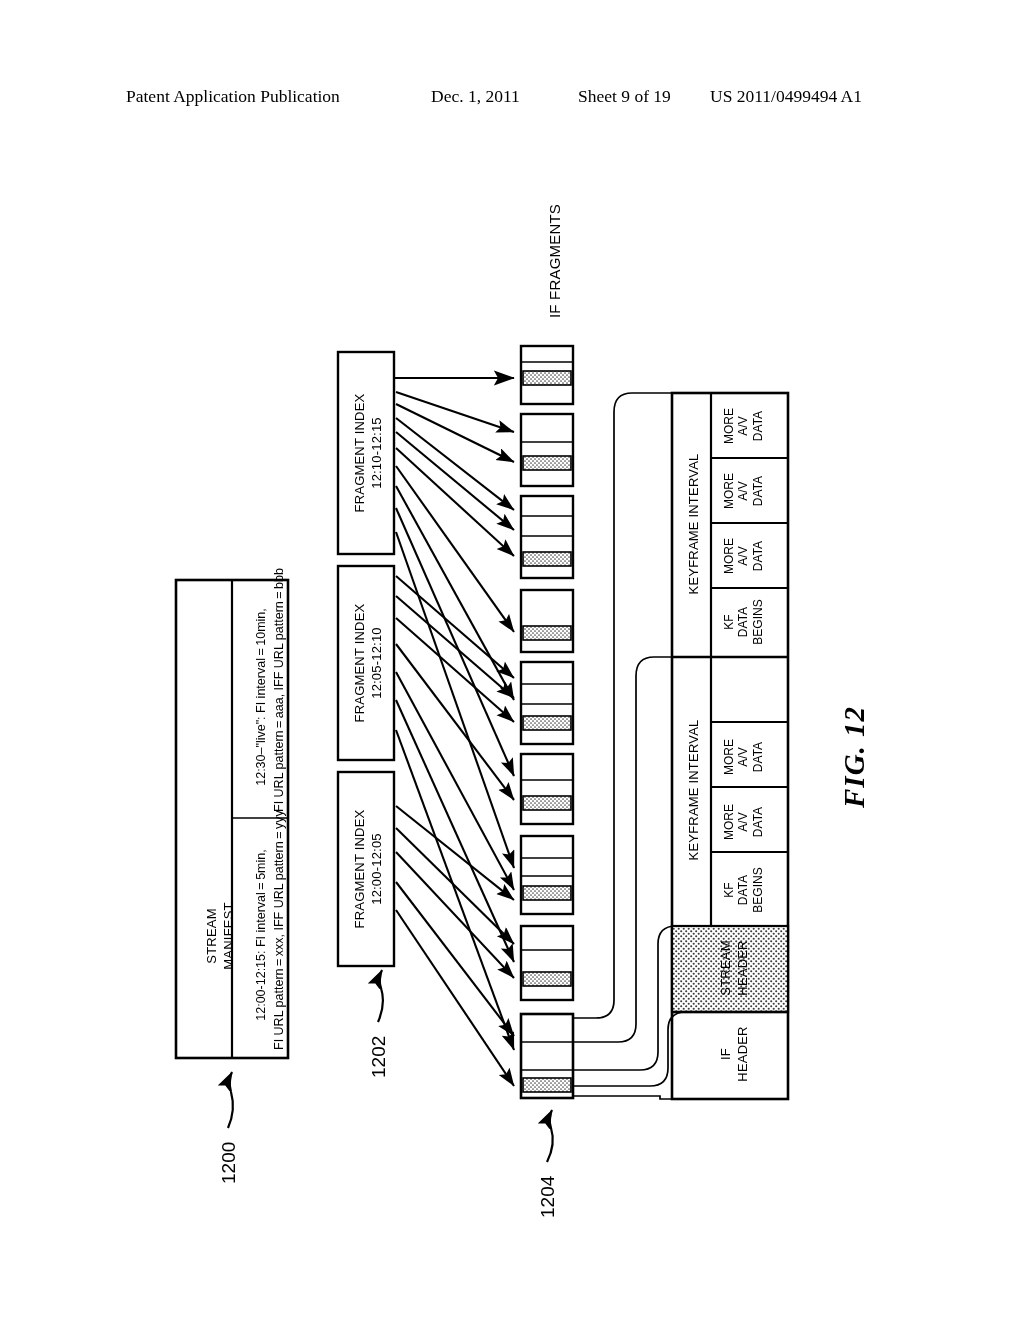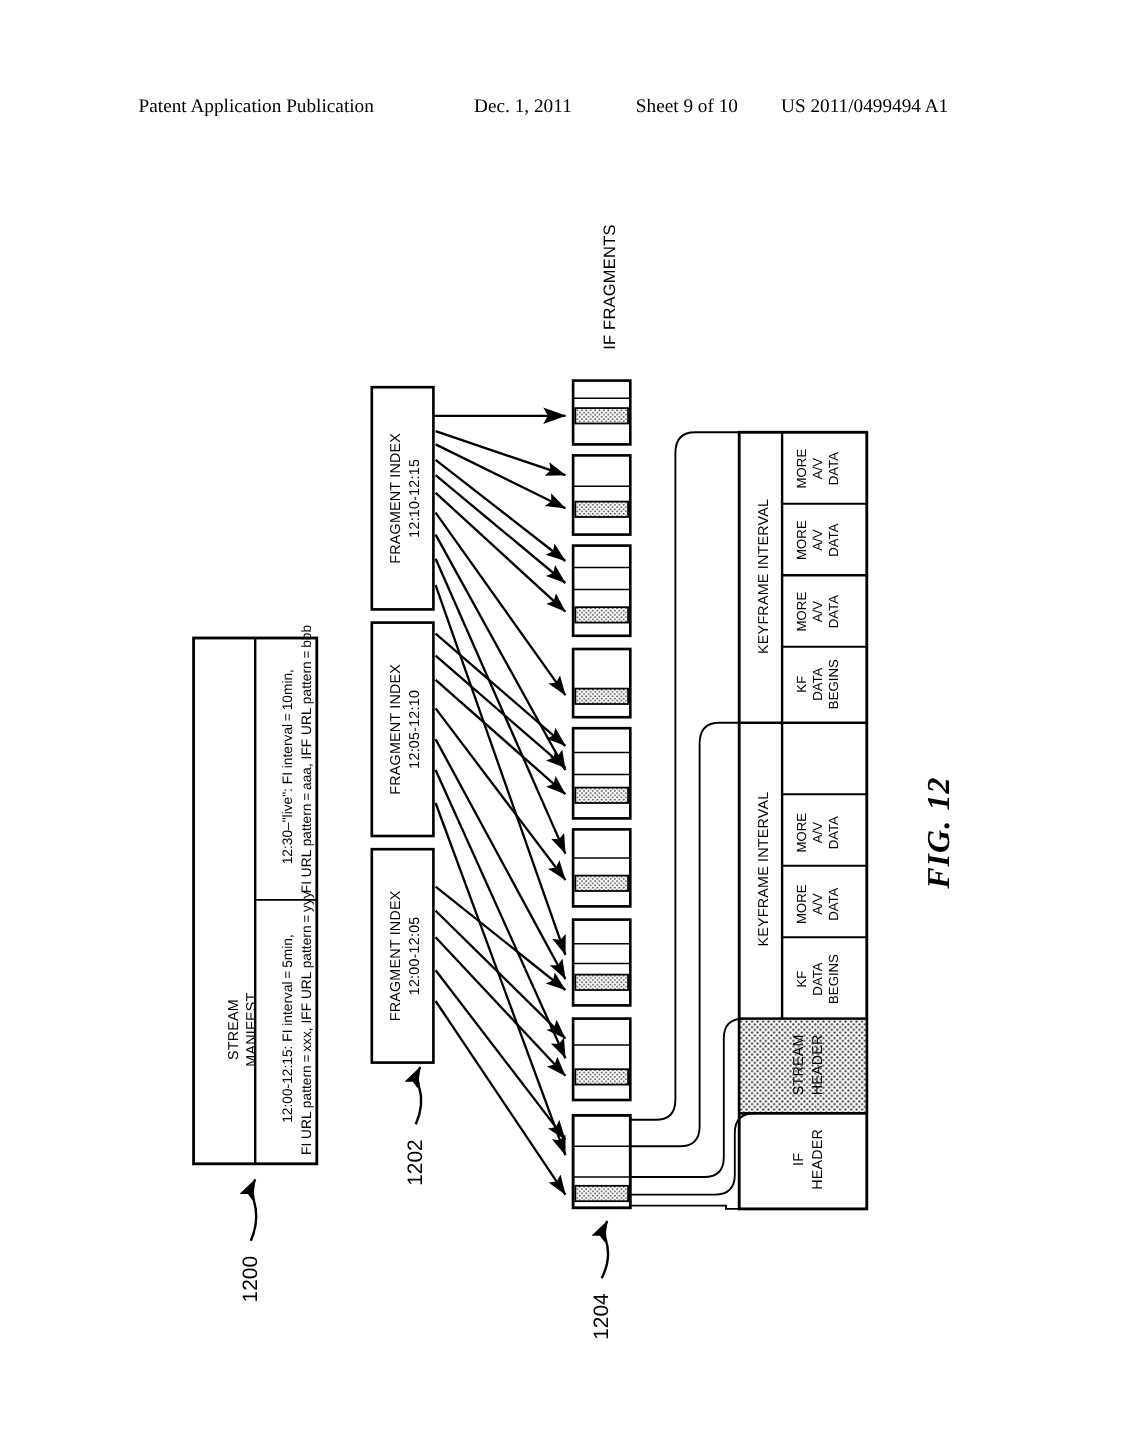--- a/index.html
+++ b/index.html
@@ -31,21 +31,21 @@
   .figno{font-family:"Liberation Serif", serif;font-style:italic;
          font-weight:bold;font-size:29px;letter-spacing:1px;}
   .cell{font-size:12px;line-height:1.2;text-align:center;}
 </style>
 </head>
 <body>
 
 <div class="head">
   <span class="h-pub">Patent Application Publication</span>
   <span class="h-date">Dec. 1, 2011</span>
-  <span class="h-sheet">Sheet 9 of 10</span>
+  <span class="h-sheet">Sheet 9 of 19</span>
   <span class="h-num">US 2011/0499494 A1</span>
 </div>
 
 <div class="stage">
 
 <svg class="fig" viewBox="0 0 1024 1320">
   <defs>
 
     <pattern id="stip" width="4" height="4" patternUnits="userSpaceOnUse">
       <rect width="4" height="4" fill="#ffffff"></rect>

